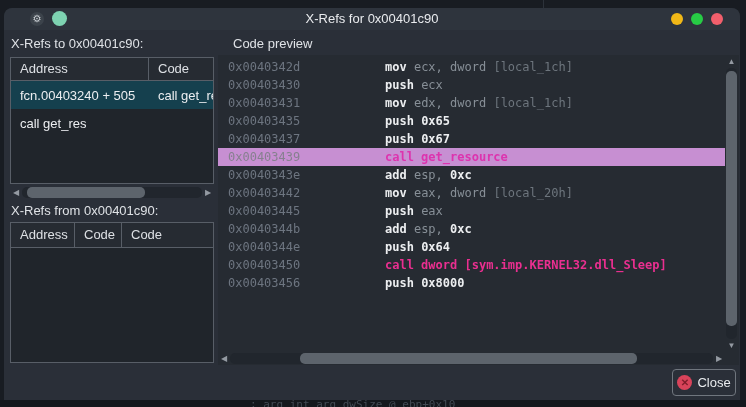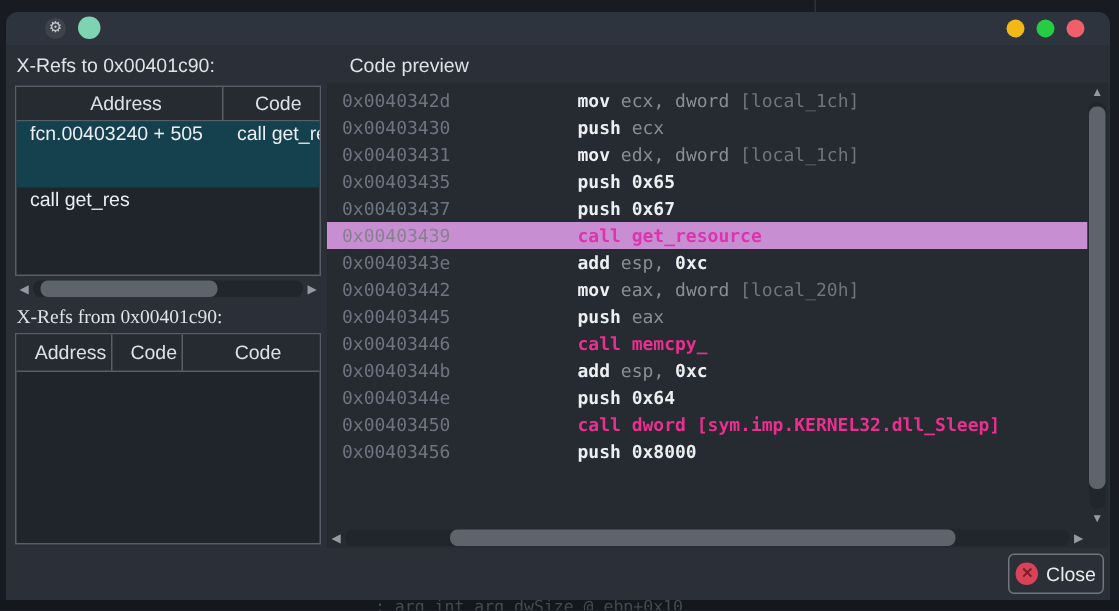--- a/index.html
+++ b/index.html
@@ -34,27 +34,27 @@
   }
   .winbtn { position:absolute; top:5px; width:12px; height:12px; border-radius:50%; }
   .winbtn.min { right:57px; } .winbtn.max { right:37px; } .winbtn.close { right:17px; }
 
   .label { position:absolute; font-size:13px; color:#dfe2e6; }
 
   
   .xtable {
     position:absolute; background:#20252b; border:1px solid #585e67;
   }
-  .thead { display:flex; height:23px; border-bottom:1px solid #585e67; background:#262b32;text-align:center; }
+  .thead { display:flex; height:23px; border-bottom:1px solid #585e67; background:#262b32; }
   .th {
     font-size:13px; color:#dde0e4; line-height:22px; padding-left:9px;
     border-right:1px solid #585e67; overflow:hidden; white-space:nowrap;
   }
   .th:last-child { border-right:none; }
-  .trow { display:flex; height:44px; align-items:flex-start; overflow:hidden; }
+  .trow { display:flex; height:28px; align-items:center; overflow:hidden; }
   .trow.selected { background:#15404e; }
   .tcell {
     font-size:13px; color:#eceef1; padding-left:9px; white-space:nowrap; overflow:hidden;
   }
 
   
   .hscroll { position:absolute; height:13px; display:flex; align-items:center; }
   .vscroll { position:absolute; width:13px; }
   .sb-arrow { color:#949aa2; font-size:8px; width:12px; text-align:center; line-height:13px; }
   .sb-track { position:relative; flex:1; height:11px; background:#21262d; border-radius:5px; }
@@ -106,20 +106,21 @@
 
 <div class="top-strip">
   <div class="bg-divider"></div>
 </div>
 
 <div class="dialog">
 
   <div class="titlebar">
     <span class="app-gear">⚙</span>
     <span class="app-dot" style="background:#7ed3b2;"></span>
+    <span class="title">X-Refs for 0x00401c90</span>
     <span class="winbtn min" style="background:#f1b817;"></span>
     <span class="winbtn max" style="background:#27cc45;"></span>
     <span class="winbtn close" style="background:#f25f6c;"></span>
   </div>
 
   <div class="label" style="left:7px; top:28px;">X-Refs to 0x00401c90:</div>
 
   <div class="xtable" style="left:6px; top:49px; width:204px; height:127px;">
     <div class="thead">
       <div class="th" style="width:138px;">Address</div>
@@ -137,21 +138,21 @@
   </div>
 
   <div class="hscroll" style="left:6px; top:178px; width:204px;">
     <span class="sb-arrow">◀</span>
     <span class="sb-track">
       <span class="sb-thumb" style="left:5px; top:0; width:118px; height:11px;"></span>
     </span>
     <span class="sb-arrow">▶</span>
   </div>
 
-  <div class="label" style="left:7px; top:195px;font-family:Liberation Serif, serif;">X-Refs from 0x00401c90:</div>
+  <div class="label" style="left:7px; top:195px;">X-Refs from 0x00401c90:</div>
 
   <div class="xtable" style="left:6px; top:214px; width:204px; height:141px;">
     <div class="thead" style="height:25px;">
       <div class="th" style="width:64px; line-height:24px;">Address</div>
       <div class="th" style="width:47px; line-height:24px;">Code</div>
       <div class="th" style="flex:1; line-height:24px;">Code</div>
     </div>
     <div></div>
   </div>
 
@@ -161,21 +162,20 @@
     <div class="code-lines">
         <div class="cline"><span class="caddr">0x0040342d</span><span><span class="tk-mn">mov </span><span class="tk-reg">ecx</span><span class="tk-reg">, </span><span class="tk-reg">dword </span><span class="tk-var">[local_1ch]</span></span></div>
         <div class="cline"><span class="caddr">0x00403430</span><span><span class="tk-mn">push </span><span class="tk-reg">ecx</span></span></div>
         <div class="cline"><span class="caddr">0x00403431</span><span><span class="tk-mn">mov </span><span class="tk-reg">edx</span><span class="tk-reg">, </span><span class="tk-reg">dword </span><span class="tk-var">[local_1ch]</span></span></div>
         <div class="cline"><span class="caddr">0x00403435</span><span><span class="tk-mn">push </span><span class="tk-num">0x65</span></span></div>
         <div class="cline"><span class="caddr">0x00403437</span><span><span class="tk-mn">push </span><span class="tk-num">0x67</span></span></div>
         <div class="cline hl"><span class="caddr">0x00403439</span><span><span class="tk-call">call get_resource</span></span></div>
         <div class="cline"><span class="caddr">0x0040343e</span><span><span class="tk-mn">add </span><span class="tk-reg">esp</span><span class="tk-reg">, </span><span class="tk-num">0xc</span></span></div>
         <div class="cline"><span class="caddr">0x00403442</span><span><span class="tk-mn">mov </span><span class="tk-reg">eax</span><span class="tk-reg">, </span><span class="tk-reg">dword </span><span class="tk-var">[local_20h]</span></span></div>
         <div class="cline"><span class="caddr">0x00403445</span><span><span class="tk-mn">push </span><span class="tk-reg">eax</span></span></div>
-        <div class="cline"><span class="caddr">0x00403446</span><span><span class="tk-call">call memcpy_</span></span></div>
         <div class="cline"><span class="caddr">0x0040344b</span><span><span class="tk-mn">add </span><span class="tk-reg">esp</span><span class="tk-reg">, </span><span class="tk-num">0xc</span></span></div>
         <div class="cline"><span class="caddr">0x0040344e</span><span><span class="tk-mn">push </span><span class="tk-num">0x64</span></span></div>
         <div class="cline"><span class="caddr">0x00403450</span><span><span class="tk-call">call dword [sym.imp.KERNEL32.dll_Sleep]</span></span></div>
         <div class="cline"><span class="caddr">0x00403456</span><span><span class="tk-mn">push </span><span class="tk-num">0x8000</span></span></div>
       </div>
 
     <div class="vscroll" style="right:1px; top:0; height:297px;">
       <span class="sb-arrow" style="top:0;">▲</span>
       <span class="sb-track">
         <span class="sb-thumb" style="left:0; top:3px; width:11px; height:255px;"></span>

